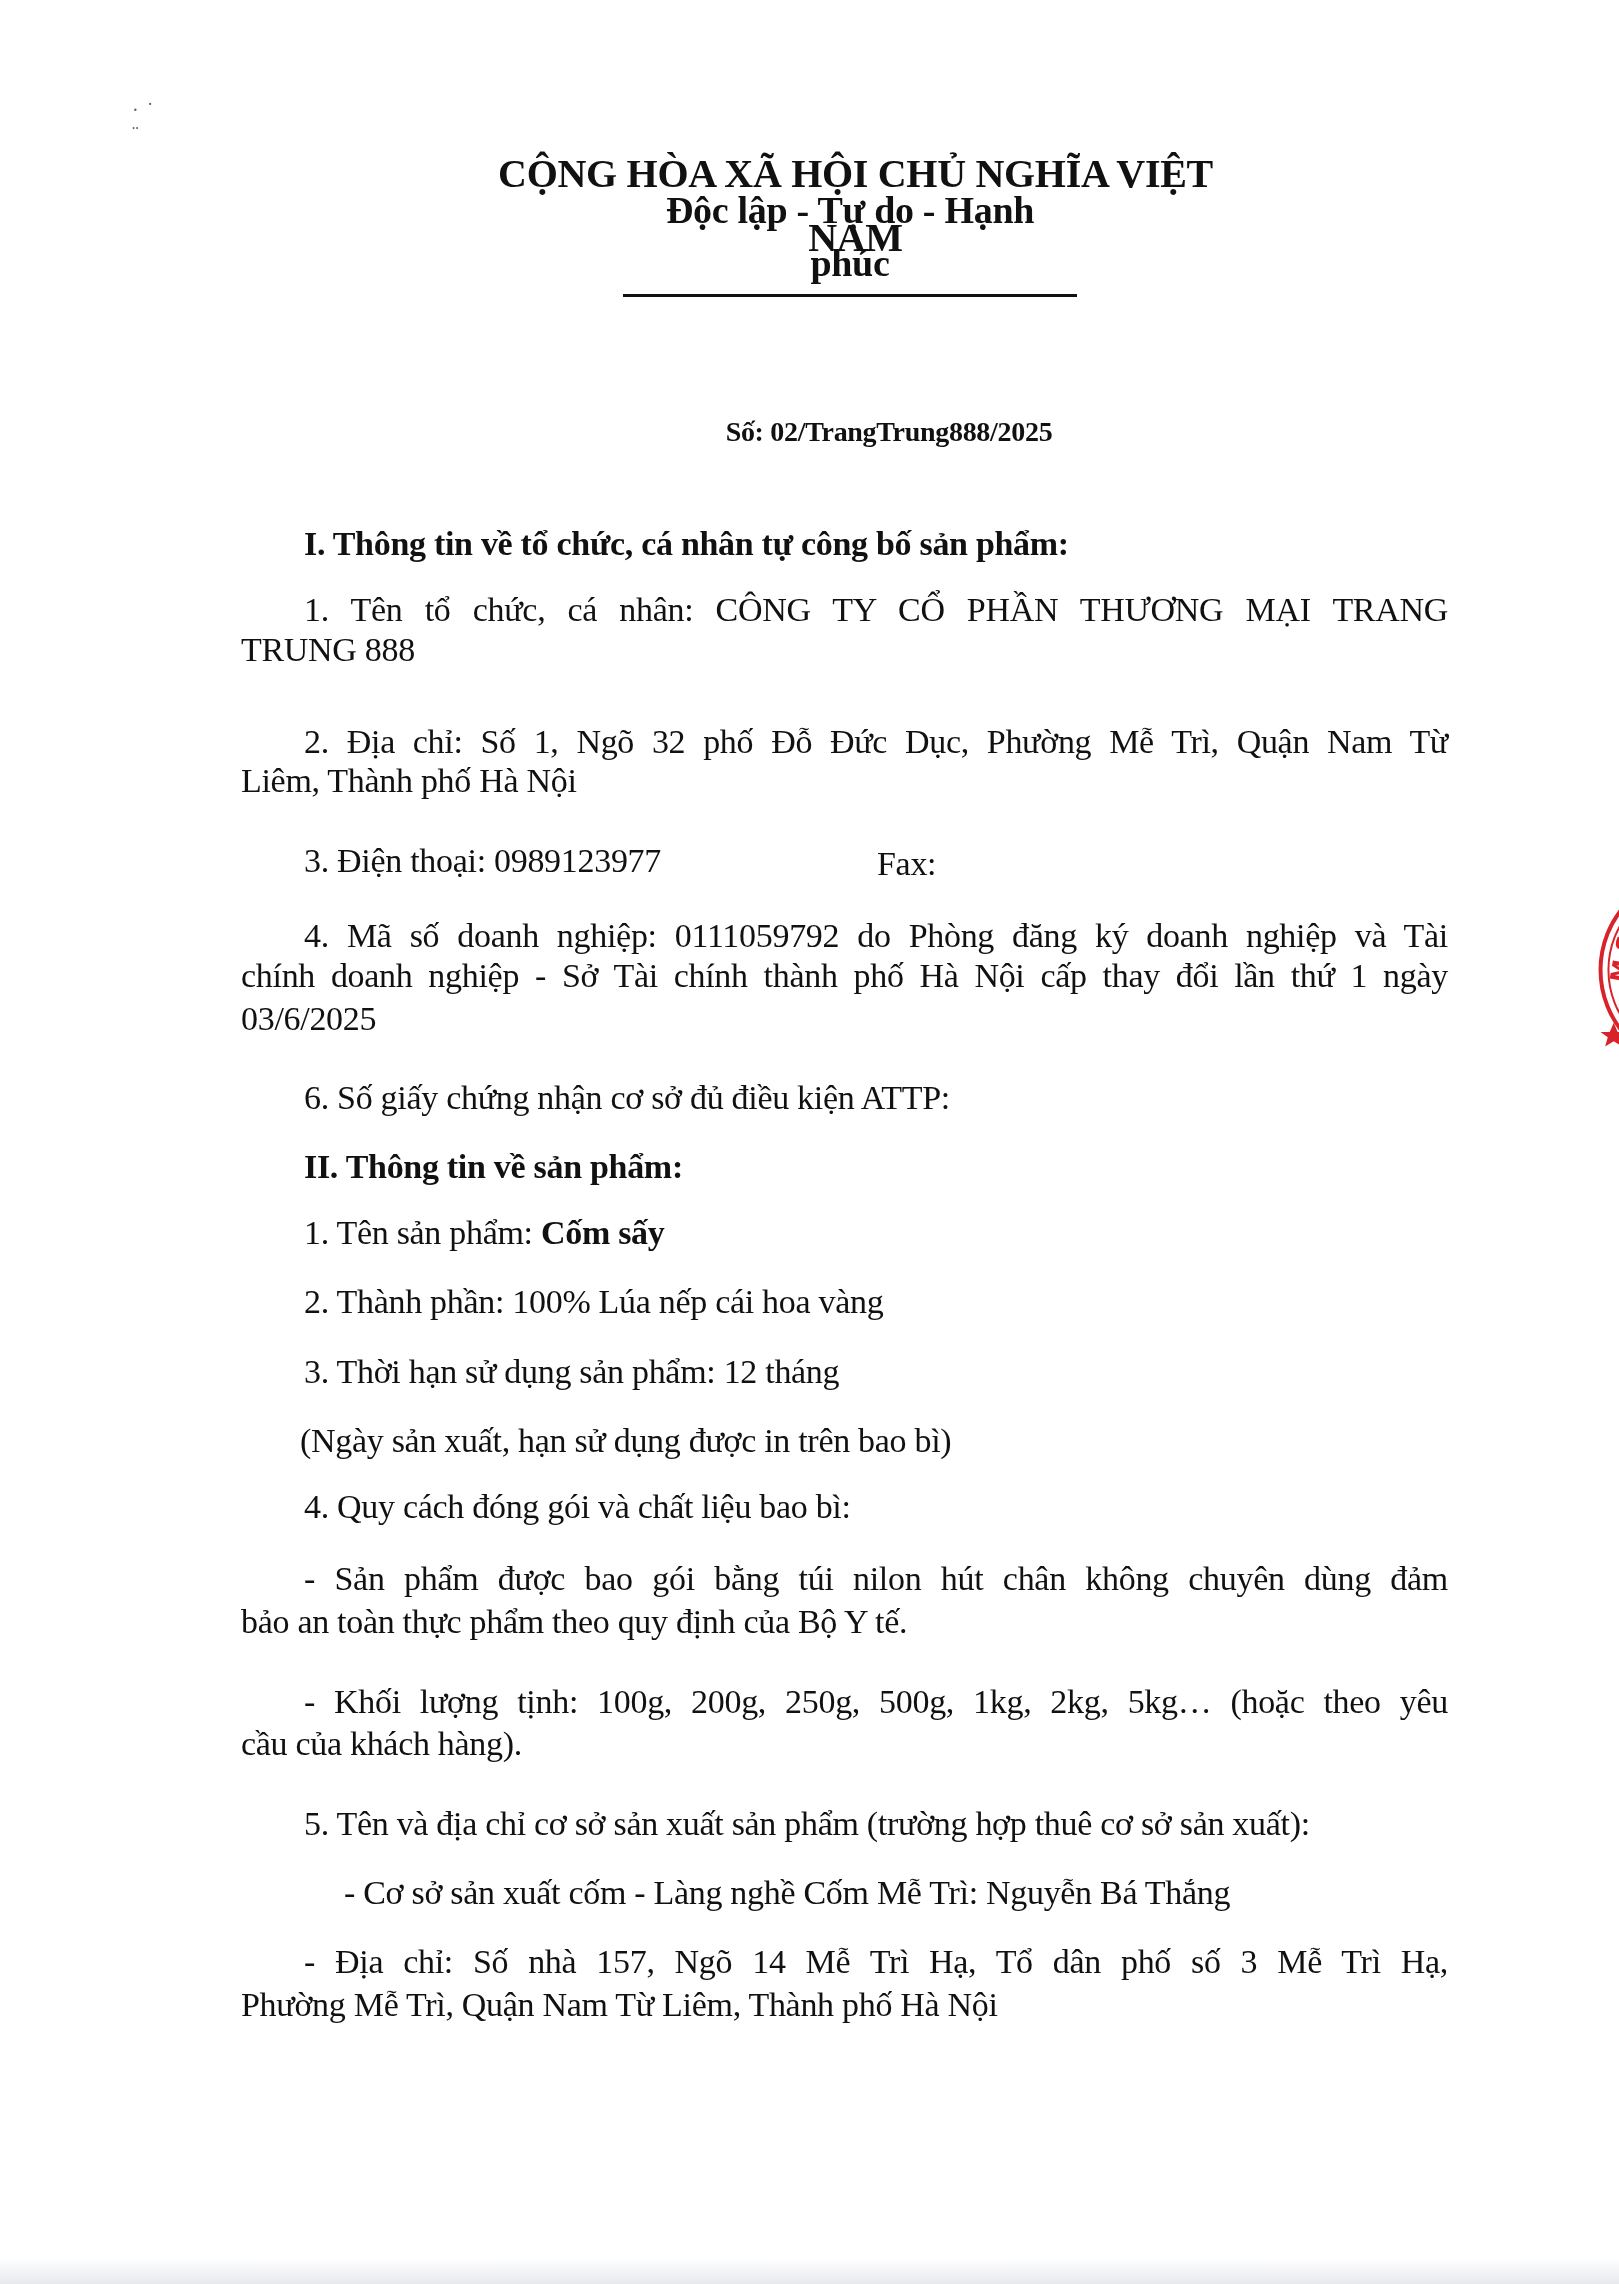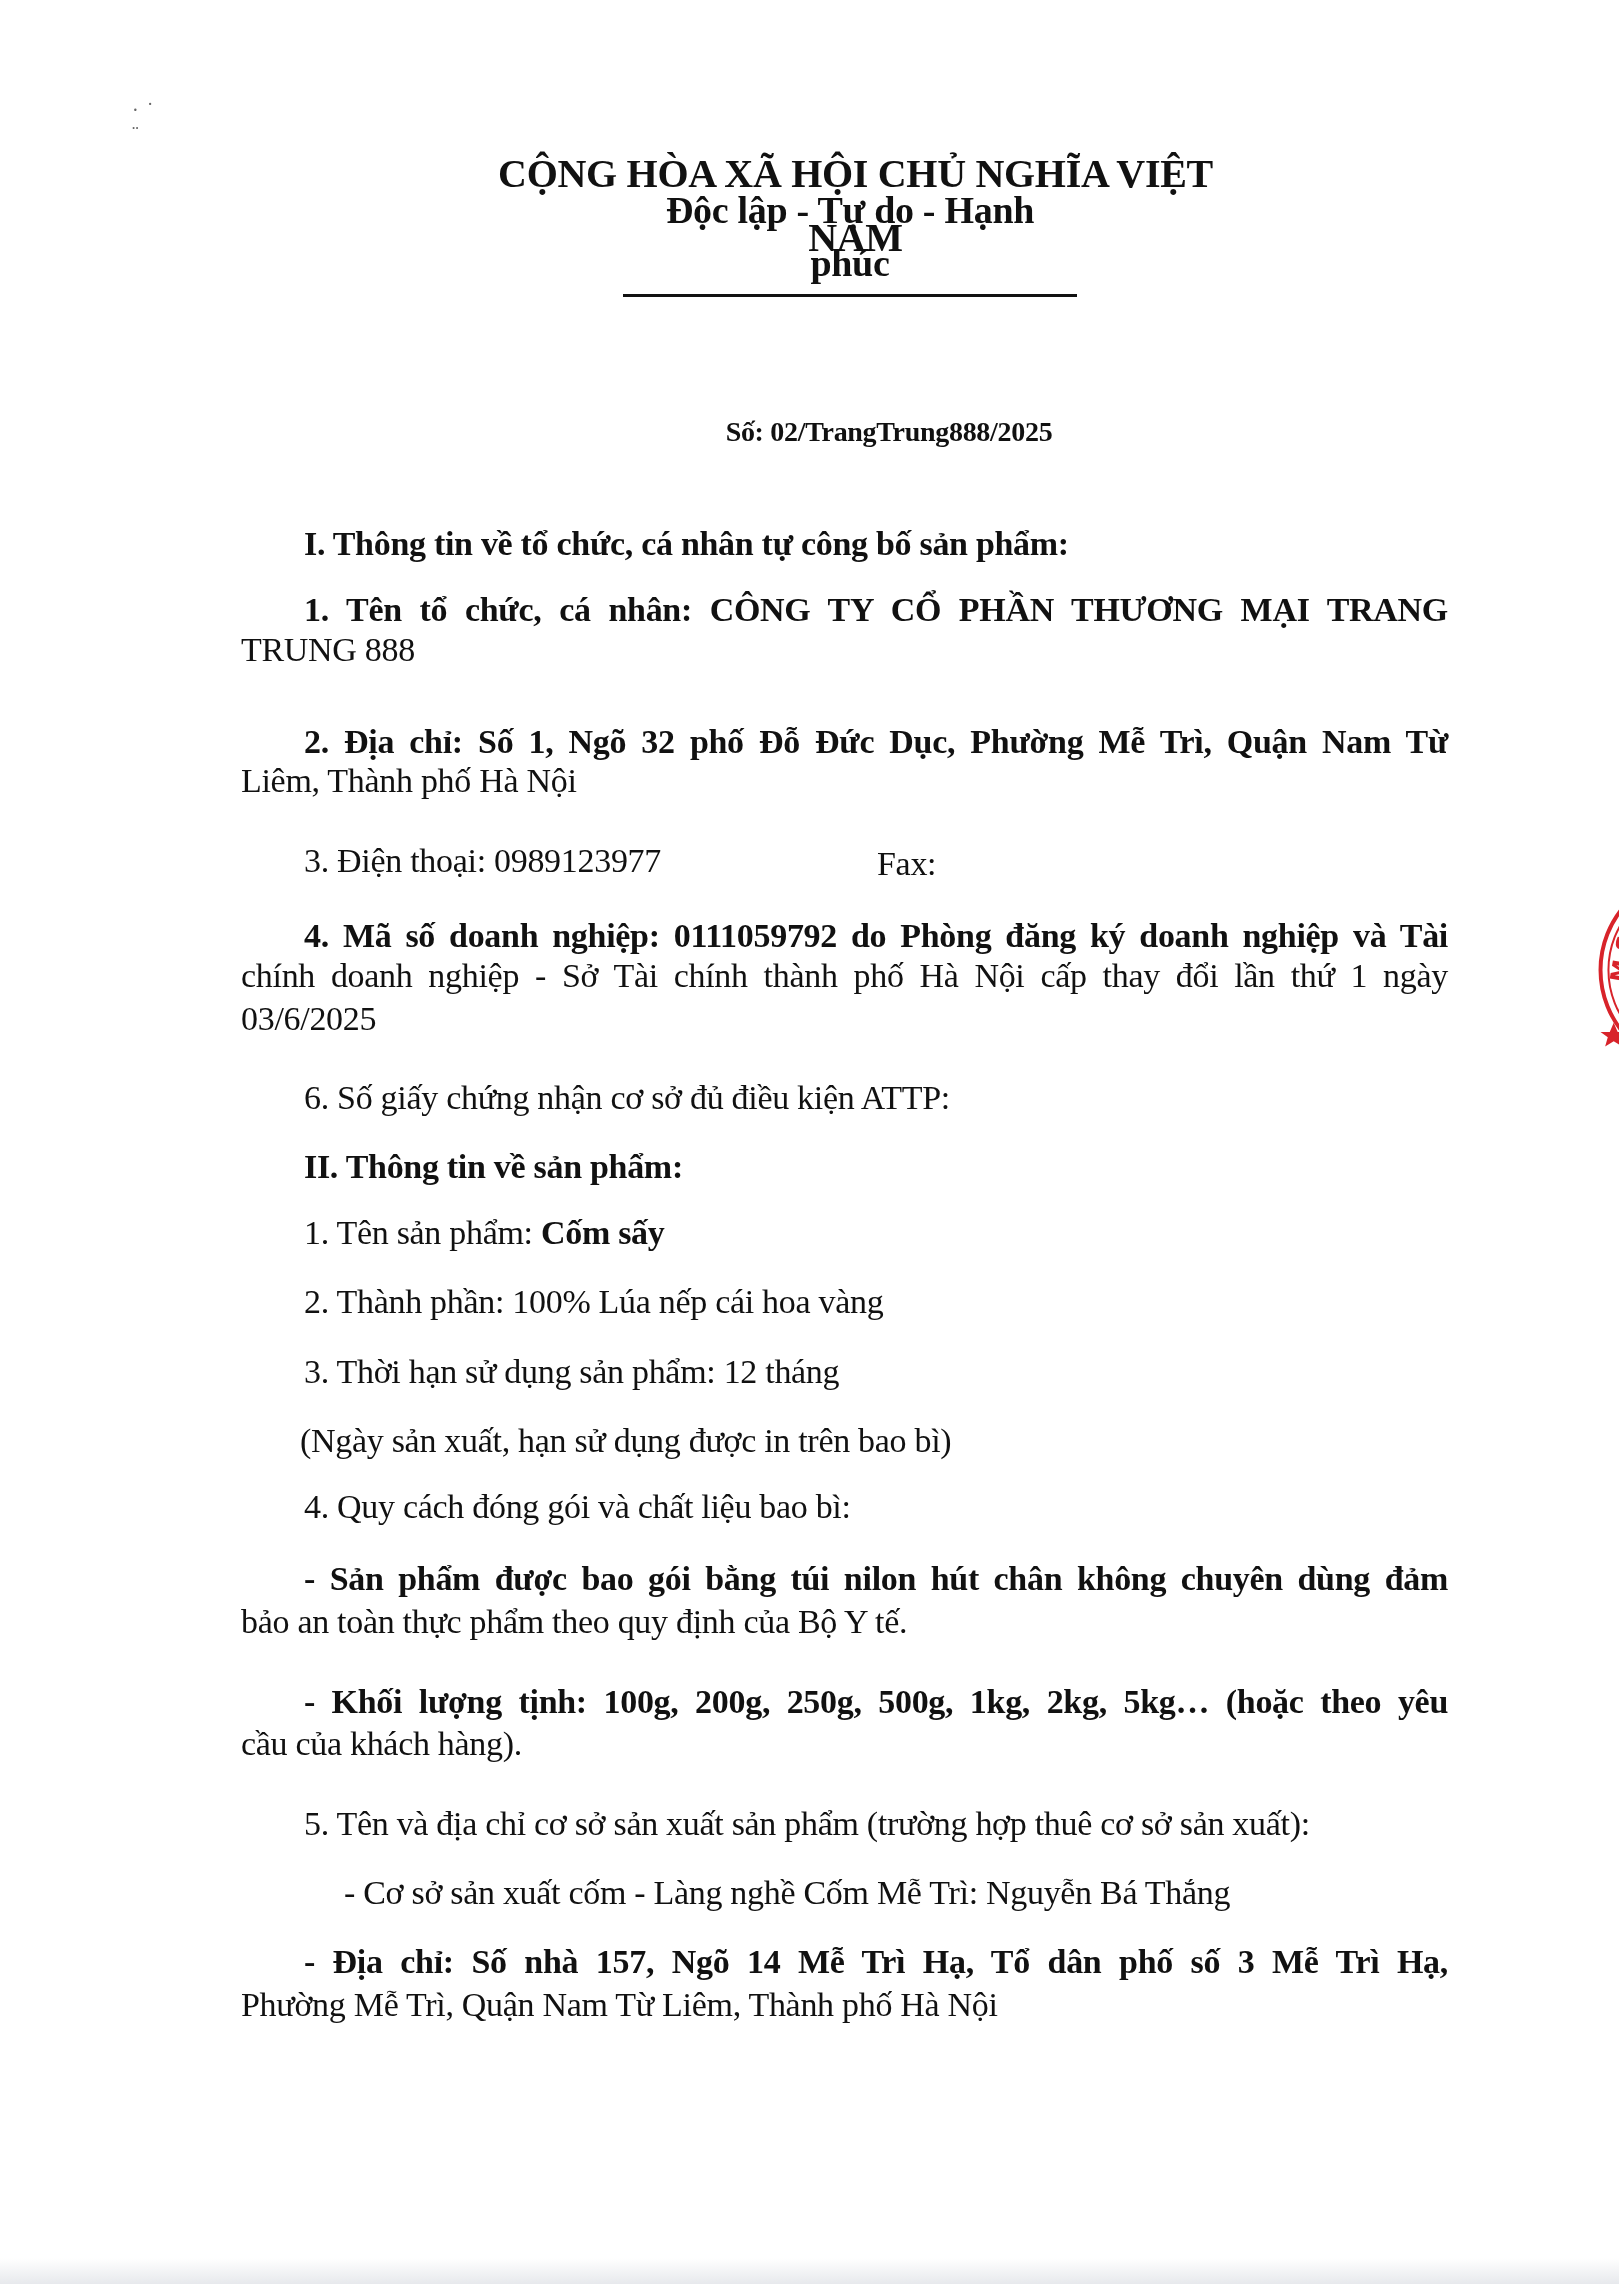--- a/index.html
+++ b/index.html
@@ -35,21 +35,21 @@
     position:absolute; left:462px; top:402px; width:854px; text-align:center;
     font-weight:bold; font-size:28px; line-height:59px; letter-spacing:-0.3px;
   }
 
   .body-text { position:absolute; left:241px; top:521px; width:1207px; font-size:34px; }
   .line { position:absolute; white-space:nowrap; line-height:46px; letter-spacing:-0.3px; }
   .ind { left:63px; }
   .noind { left:0; }
   .bold { font-weight:bold; }
   .justify { width:1207px; text-align:justify; text-align-last:justify; }
-  .justify-ind { width:1144px; text-align:justify; text-align-last:justify;font-weight:bold; }
+  .justify-ind { width:1144px; text-align:justify; text-align-last:justify; }
 
   .stamp {
     position:absolute; left:1586px; top:871px; width:132px; height:198px;
   }
 </style>
 </head>
 <body>
 
 <div class="page">
 

